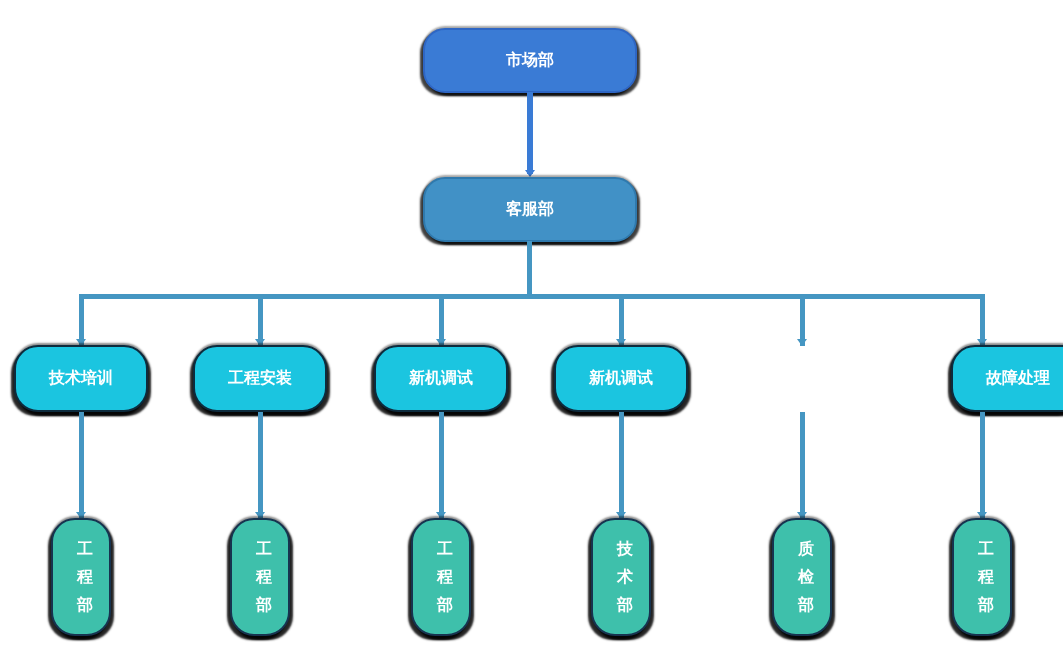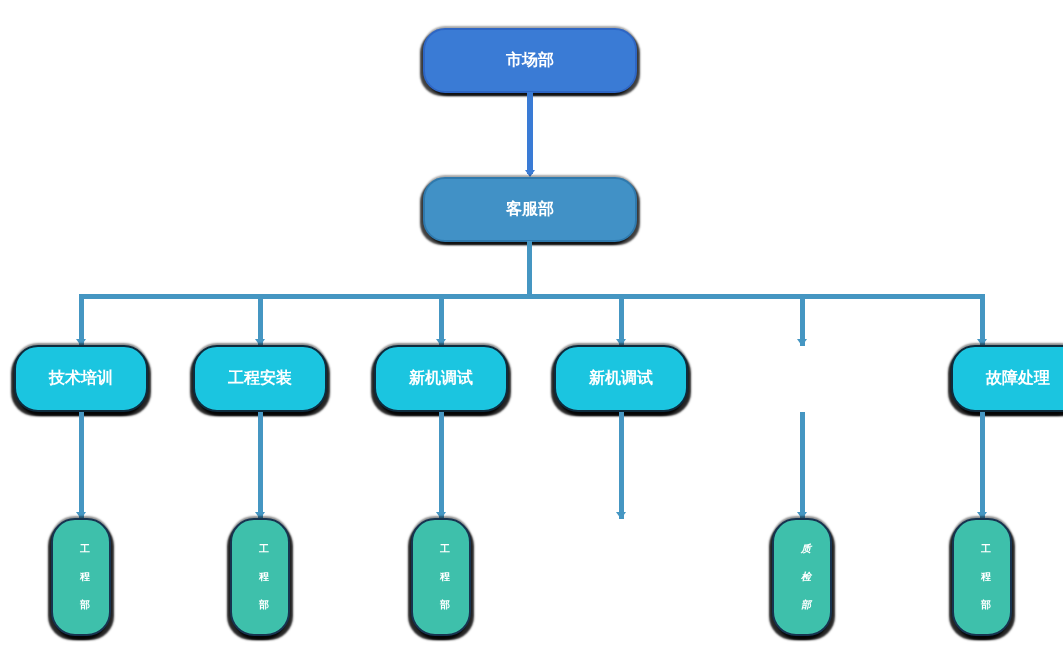--- a/index.html
+++ b/index.html
@@ -51,21 +51,21 @@
     top: 518px; width: 60px; height: 118px;
     background: var(--department-fill, #3ec0ab);
     border: 2px solid #17334f;
     border-radius: 24px;
     box-shadow: -3px 4px 2px rgba(0,0,0,0.85), 3px 4px 2px rgba(0,0,0,0.85), 0 -2px 2px rgba(0,0,0,0.45);
   }
   .vtext {
     width: 1.25em;
     word-break: break-all;
     line-height: 28px;
-    font-size: 10px;
+    font-size: 16px;
     text-align: center;
     margin-left: 8px;
   }
   .line {
     position: absolute;
     background: var(--connector, #4596c2);
   }
   .line-root {
     background: var(--root-fill, #3a7bd5);
   }
@@ -76,21 +76,21 @@
     border-right: 5px solid transparent;
     border-top: 7px solid var(--connector, #4596c2);
   }
   .arrow-root {
     border-top-color: var(--root-fill, #3a7bd5);
   }
   
   .b0 { left: 14px; }  .b1 { left: 193px; } .b2 { left: 374px; }
   .b3 { left: 554px; } .b4 { left: 735px; } .b5 { left: 951px; }
   .d0 { left: 51px; }  .d1 { left: 230px; } .d2 { left: 411px; }
-  .d3 { left: 591px; } .d4 { left: 772px; font-style: italic; } .d5 { left: 952px; }
+  .d3 { left: 591px; } .d4 { left: 772px; } .d5 { left: 952px; }
 </style>
 </head>
 <body>
 
 <div class="canvas">
 
   <div class="node node-root">
     <span>市场部</span>
   </div>
 
@@ -151,20 +151,23 @@
 
   <div class="node node-dept d0">
     <div class="vtext">工程部</div>
   </div>
   <div class="node node-dept d1">
     <div class="vtext">工程部</div>
   </div>
   <div class="node node-dept d2">
     <div class="vtext">工程部</div>
   </div>
+  <div class="node node-dept d3">
+    <div class="vtext">技术部</div>
+  </div>
   <div class="node node-dept d4">
     <div class="vtext">质检部</div>
   </div>
   <div class="node node-dept d5">
     <div class="vtext">工程部</div>
   </div>
 
 </div>
 
 </body></html>

